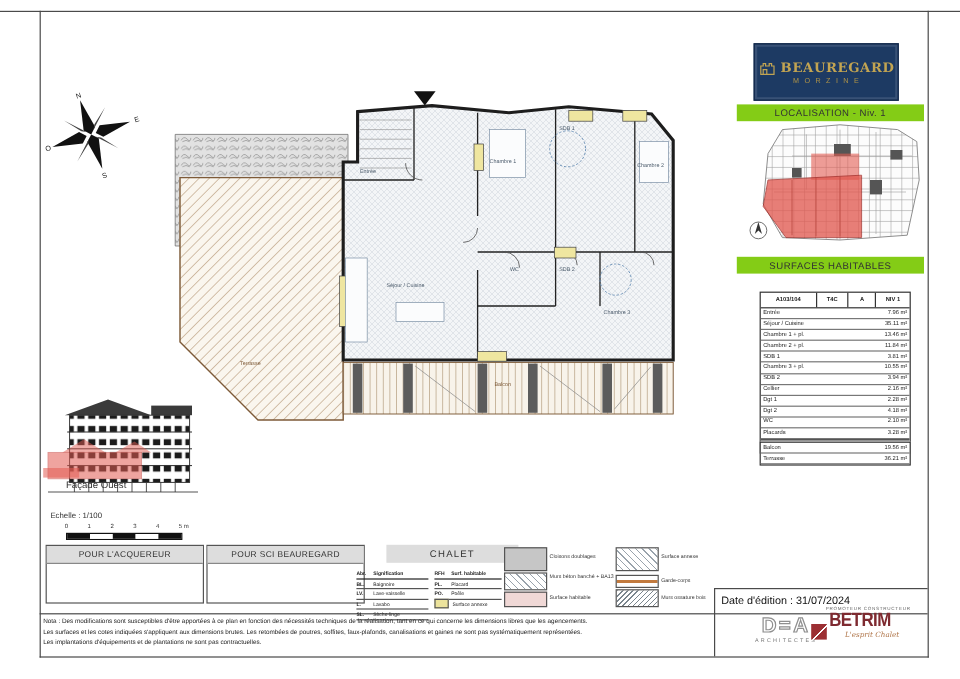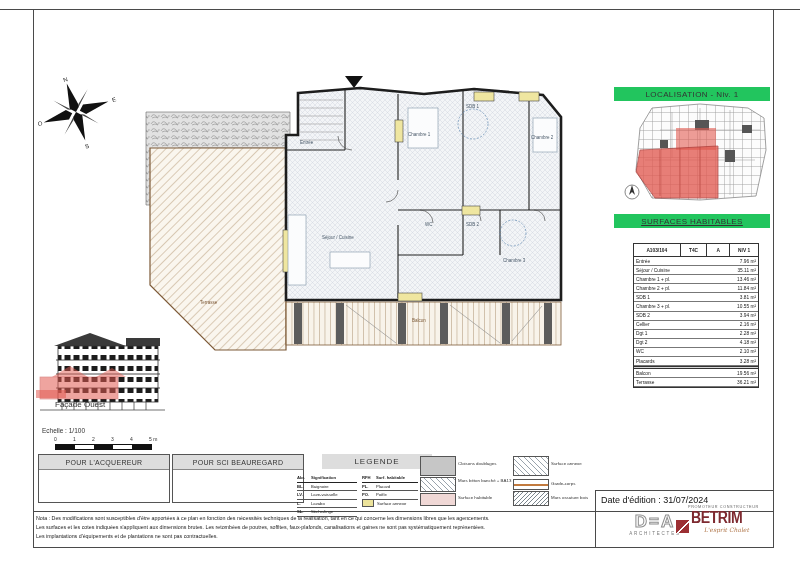--- a/index.html
+++ b/index.html
@@ -12,21 +12,21 @@
     display:flex;align-items:center;justify-content:center;font-size:10.5px;
     font-weight:bold;color:#3c3c3c;letter-spacing:.3px;}
   
   .brand-box{left:628px;top:36px;width:119px;height:46px;background:#1d3a63;
     border:1px solid #13284a;box-shadow:inset 0 0 0 2px rgba(255,255,255,.12);
     display:flex;flex-direction:column;align-items:center;justify-content:center;}
   .brand-row{display:flex;align-items:center;gap:4px;}
   .brand-name{color:#c2a452;font-family:"DejaVu Serif",serif;font-weight:bold;
     font-size:11px;letter-spacing:.5px;}
   .brand-sub{color:#ae9247;font-size:6px;letter-spacing:4.5px;margin-top:2px;margin-left:4px;}
-  .col-bar{left:614px;width:156px;height:14px;background:#22c55e;display:flex;
+  .col-bar{left:614px;width:156px;height:14px;background:#84cc16;display:flex;
     align-items:center;justify-content:center;font-size:8px;color:#333;letter-spacing:.4px;}
   
   .surf{left:633px;top:243px;width:124px;border:1px solid #333;font-size:4.8px;background:#fff;}
   .s-head{display:flex;border-bottom:1px solid #333;font-weight:bold;height:12px;align-items:center;text-align:center;}
   .s-head span{border-right:1px solid #333;height:100%;display:flex;align-items:center;justify-content:center;}
   .s-head span:nth-child(1){width:46px;}
   .s-head span:nth-child(2){width:26px;}
   .s-head span:nth-child(3){width:22px;}
   .s-head span:nth-child(4){width:28px;border-right:none;}
   .s-row{display:flex;justify-content:space-between;height:8.1px;align-items:center;
@@ -203,39 +203,48 @@
   <span class="rlab" style="left:408px;top:132px;">Chambre 1</span>
   <span class="rlab" style="left:466px;top:104px;">SDB 1</span>
   <span class="rlab" style="left:531px;top:135px;">Chambre 2</span>
   <span class="rlab" style="left:322px;top:235px;">Séjour / Cuisine</span>
   <span class="rlab" style="left:503px;top:258px;">Chambre 3</span>
   <span class="rlab" style="left:425px;top:222px;">WC</span>
   <span class="rlab" style="left:466px;top:222px;">SDB 2</span>
   <span class="rlab brn" style="left:412px;top:318px;">Balcon</span>
   <span class="rlab brn" style="left:200px;top:300px;">Terrasse</span>
 
+  <div class="abs brand-box">
+    <div class="brand-row">
+      <svg width="15" height="13" viewBox="0 0 15 13">
+        <path d="M2,12 V5 H4 V3 H6 V5 H9 V3 H11 V5 H13 V12 Z M4,12 V8 H7 V12" fill="none" stroke="#c2a452" stroke-width="1"></path>
+      </svg>
+      <span class="brand-name">BEAUREGARD</span>
+    </div>
+    <div class="brand-sub">MORZINE</div>
+  </div>
 
   <div class="abs col-bar" style="top:87px;">LOCALISATION - Niv. 1</div>
   <svg class="abs" style="left:615px;top:102px;" width="160" height="110" viewBox="615 102 160 110">
     <path d="M652,108 L700,104 L748,108 L764,118 L766,150 L756,196 L700,200 L652,198 L636,170 L640,128 Z" fill="url(#kpr)" stroke="#888" stroke-width="0.8"></path>
     <path d="M660,130 H760 M700,108 V200 M730,110 V195 M645,160 H755 M672,112 V158" stroke="#9a9a9a" stroke-width="0.5" fill="none"></path>
     <g fill="#555">
       <rect x="695" y="120" width="14" height="10"></rect>
         <rect x="725" y="150" width="10" height="12"></rect>
       <rect x="660" y="140" width="8" height="8"></rect>
         <rect x="742" y="125" width="10" height="8"></rect>
     </g>
     <rect x="676" y="128" width="40" height="22" fill="#e25b52" opacity="0.6"></rect>
     <polygon points="640,150 718,146 718,198 655,198 636,172" fill="#e25b52" opacity="0.78" stroke="#a02a26" stroke-width="0.8"></polygon>
     <path d="M660,150 V196 M680,148 V197 M700,147 V197" stroke="#b5433c" stroke-width="0.6"></path>
     <circle cx="632" cy="192" r="7" fill="none" stroke="#555" stroke-width="0.7"></circle>
     <polygon points="632,185 629,195 632,192 635,195" fill="#333"></polygon>
   </svg>
 
-  <div class="abs col-bar" style="top:214px;text-decoration:underline;">SURFACES HABITABLES</div>
+  <div class="abs col-bar" style="top:214px;">SURFACES HABITABLES</div>
   <div class="abs surf">
     <div class="s-head">
       <span>A103/104</span>
       <span>T4C</span>
       <span>A</span>
       <span>NIV 1</span>
     </div>
     <div>
 
     <div class="s-row">
@@ -339,21 +348,21 @@
       <i></i>
     </div>
 
   <div class="abs stamp" style="left:38px;">
     <div class="hd2">POUR L'ACQUEREUR</div>
   </div>
   <div class="abs stamp" style="left:172px;">
     <div class="hd2">POUR SCI BEAUREGARD</div>
   </div>
 
-  <div class="abs leg-bar">LEGENDE</div>
+  <div class="abs leg-bar">CHALET</div>
   <div class="mini-tab" style="left:297px;top:474px;width:60px;">
     <div class="mrow mhead">
       <span>Abr.</span>
       <span>Signification</span>
     </div>
     <div>
 
     <div class="mrow">
         <span>BL.</span>
           <span>Baignoire</span>

